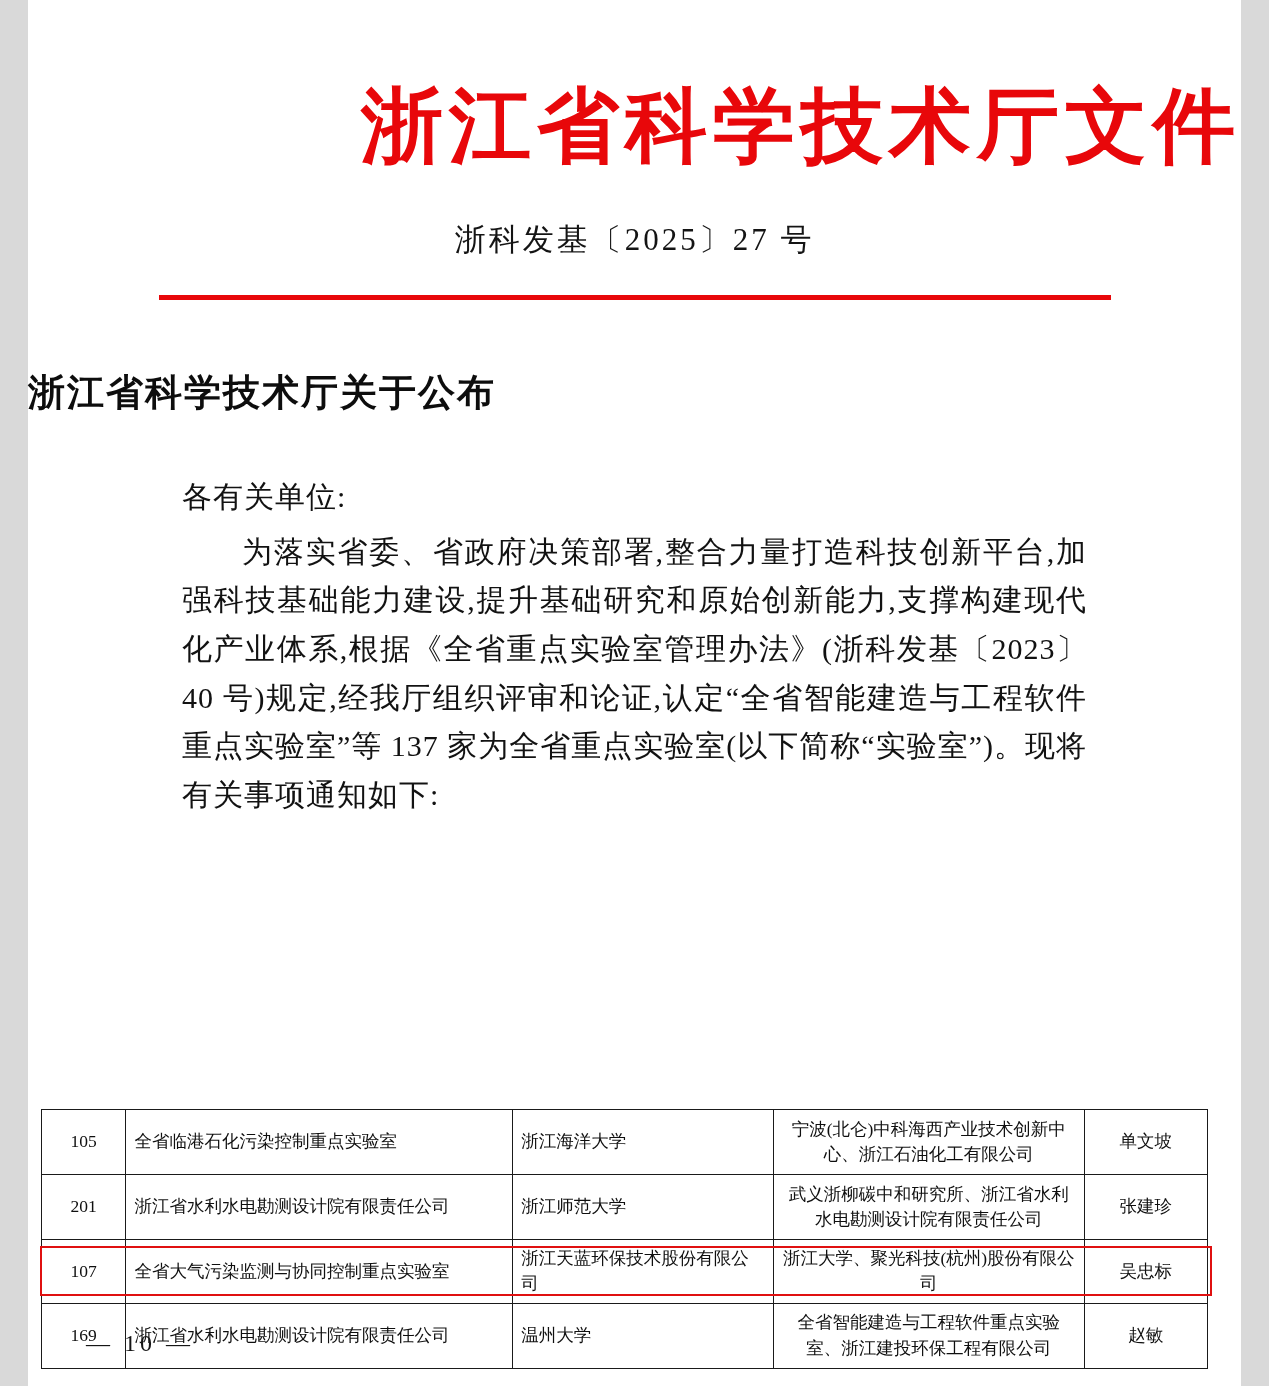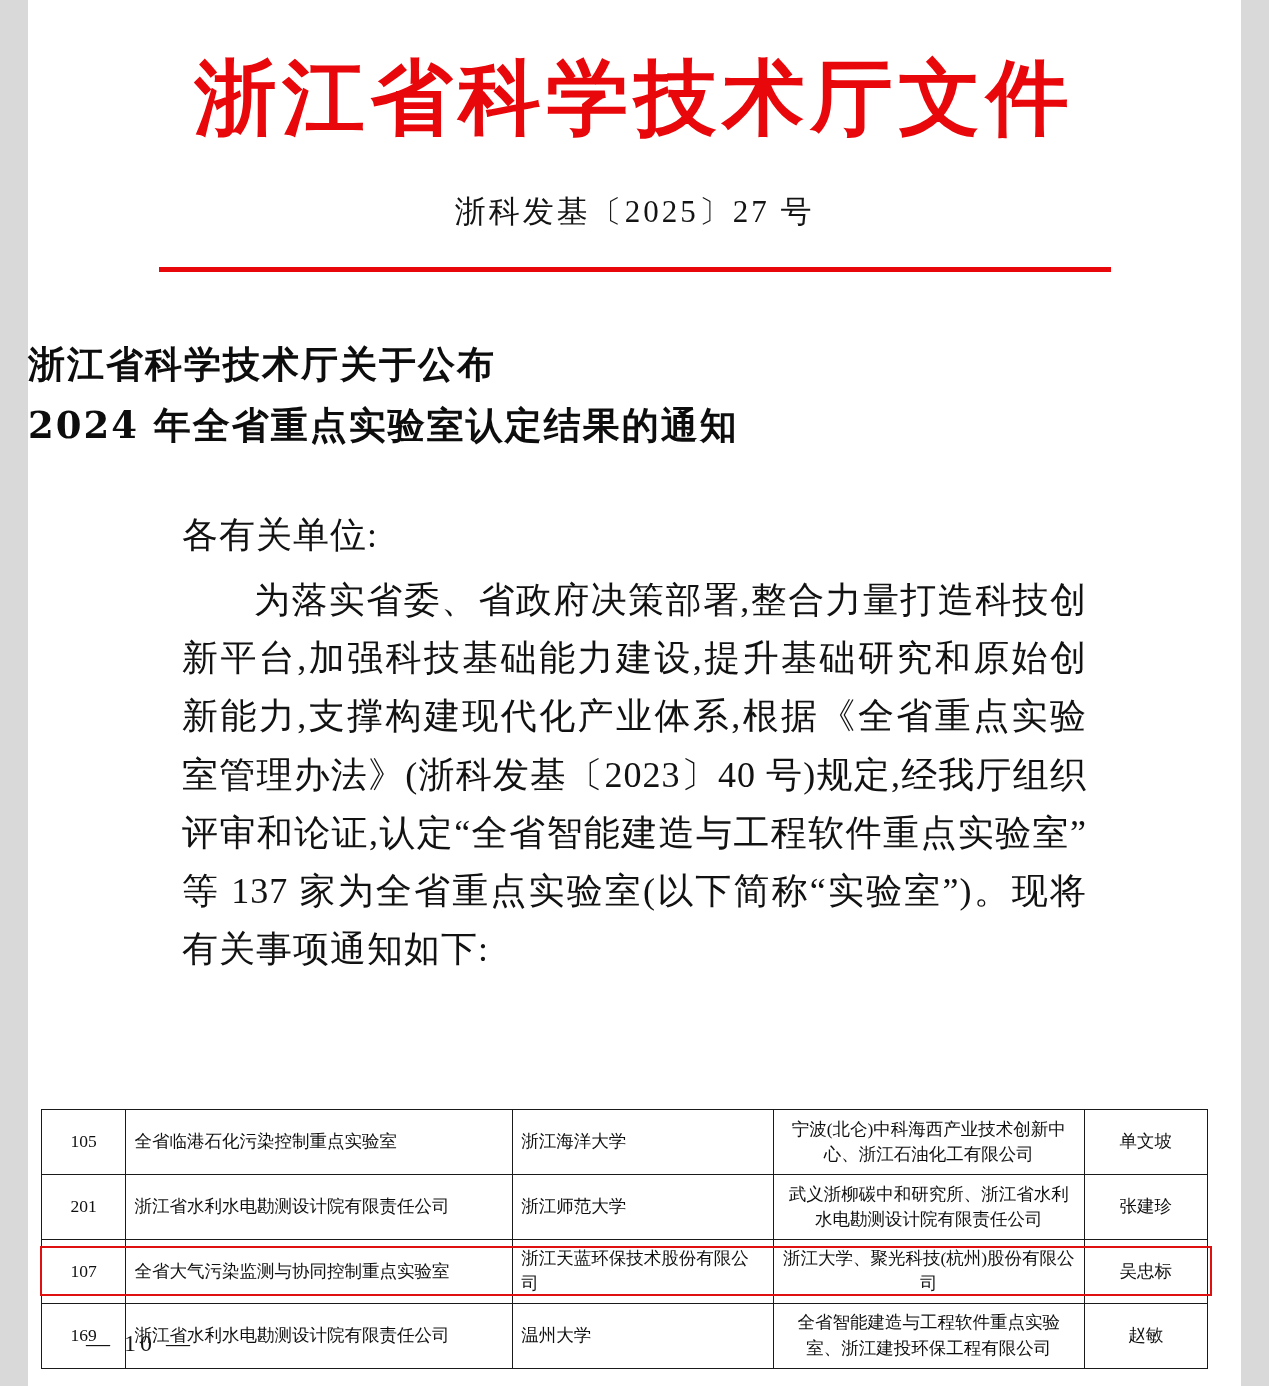--- a/index.html
+++ b/index.html
@@ -28,22 +28,22 @@
     position: absolute;
     left: 28px;
     top: 0;
     width: 1213px;
     height: 1386px;
     background: #ffffff;
   }
 
   
   .masthead {
-    text-align: center;
-    padding-top: 52px;
+    text-align: right;
+    padding-top: 80px;
   }
   .masthead-title {
     color: #e8070a;
     font-family: "DejaVu Serif", "Liberation Serif", serif;
     font-weight: bold;
     font-size: 82px;
     letter-spacing: 6px;
     line-height: 1.1;
     white-space: nowrap;
   }
@@ -72,21 +72,21 @@
     line-height: 1.65;
     letter-spacing: 2px;
     color: #0d0d0d;
   }
   .doc-title .line2 { display: block; }
 
   
   .body-text {
     margin: 50px auto 0 auto;
     width: 905px;
-    font-size: 36px;
+    font-size: 30px;
     line-height: 1.62;
     letter-spacing: 1px;
     color: #121212;
   }
   .salutation { margin-bottom: 6px; }
   .para { text-indent: 2em; text-align: justify; }
 
   
   .table-wrap {
     position: absolute;
@@ -165,21 +165,20 @@
     <div class="masthead">
       <div class="masthead-title">浙江省科学技术厅文件</div>
     </div>
 
     <div class="doc-number">浙科发基〔2025〕27 号</div>
 
     <div class="red-rule"></div>
 
     <div class="doc-title">
       <span>浙江省科学技术厅关于公布</span>
-      <span class="line2">2024 年全省重点实验室认定结果的通知</span>
     </div>
 
     <div class="body-text">
       <div class="salutation">各有关单位:</div>
       <div class="para">为落实省委、省政府决策部署,整合力量打造科技创新平台,加强科技基础能力建设,提升基础研究和原始创新能力,支撑构建现代化产业体系,根据《全省重点实验室管理办法》(浙科发基〔2023〕40 号)规定,经我厅组织评审和论证,认定“全省智能建造与工程软件重点实验室”等 137 家为全省重点实验室(以下简称“实验室”)。现将有关事项通知如下:</div>
     </div>
 
   </div>
 
   <div class="table-wrap">

